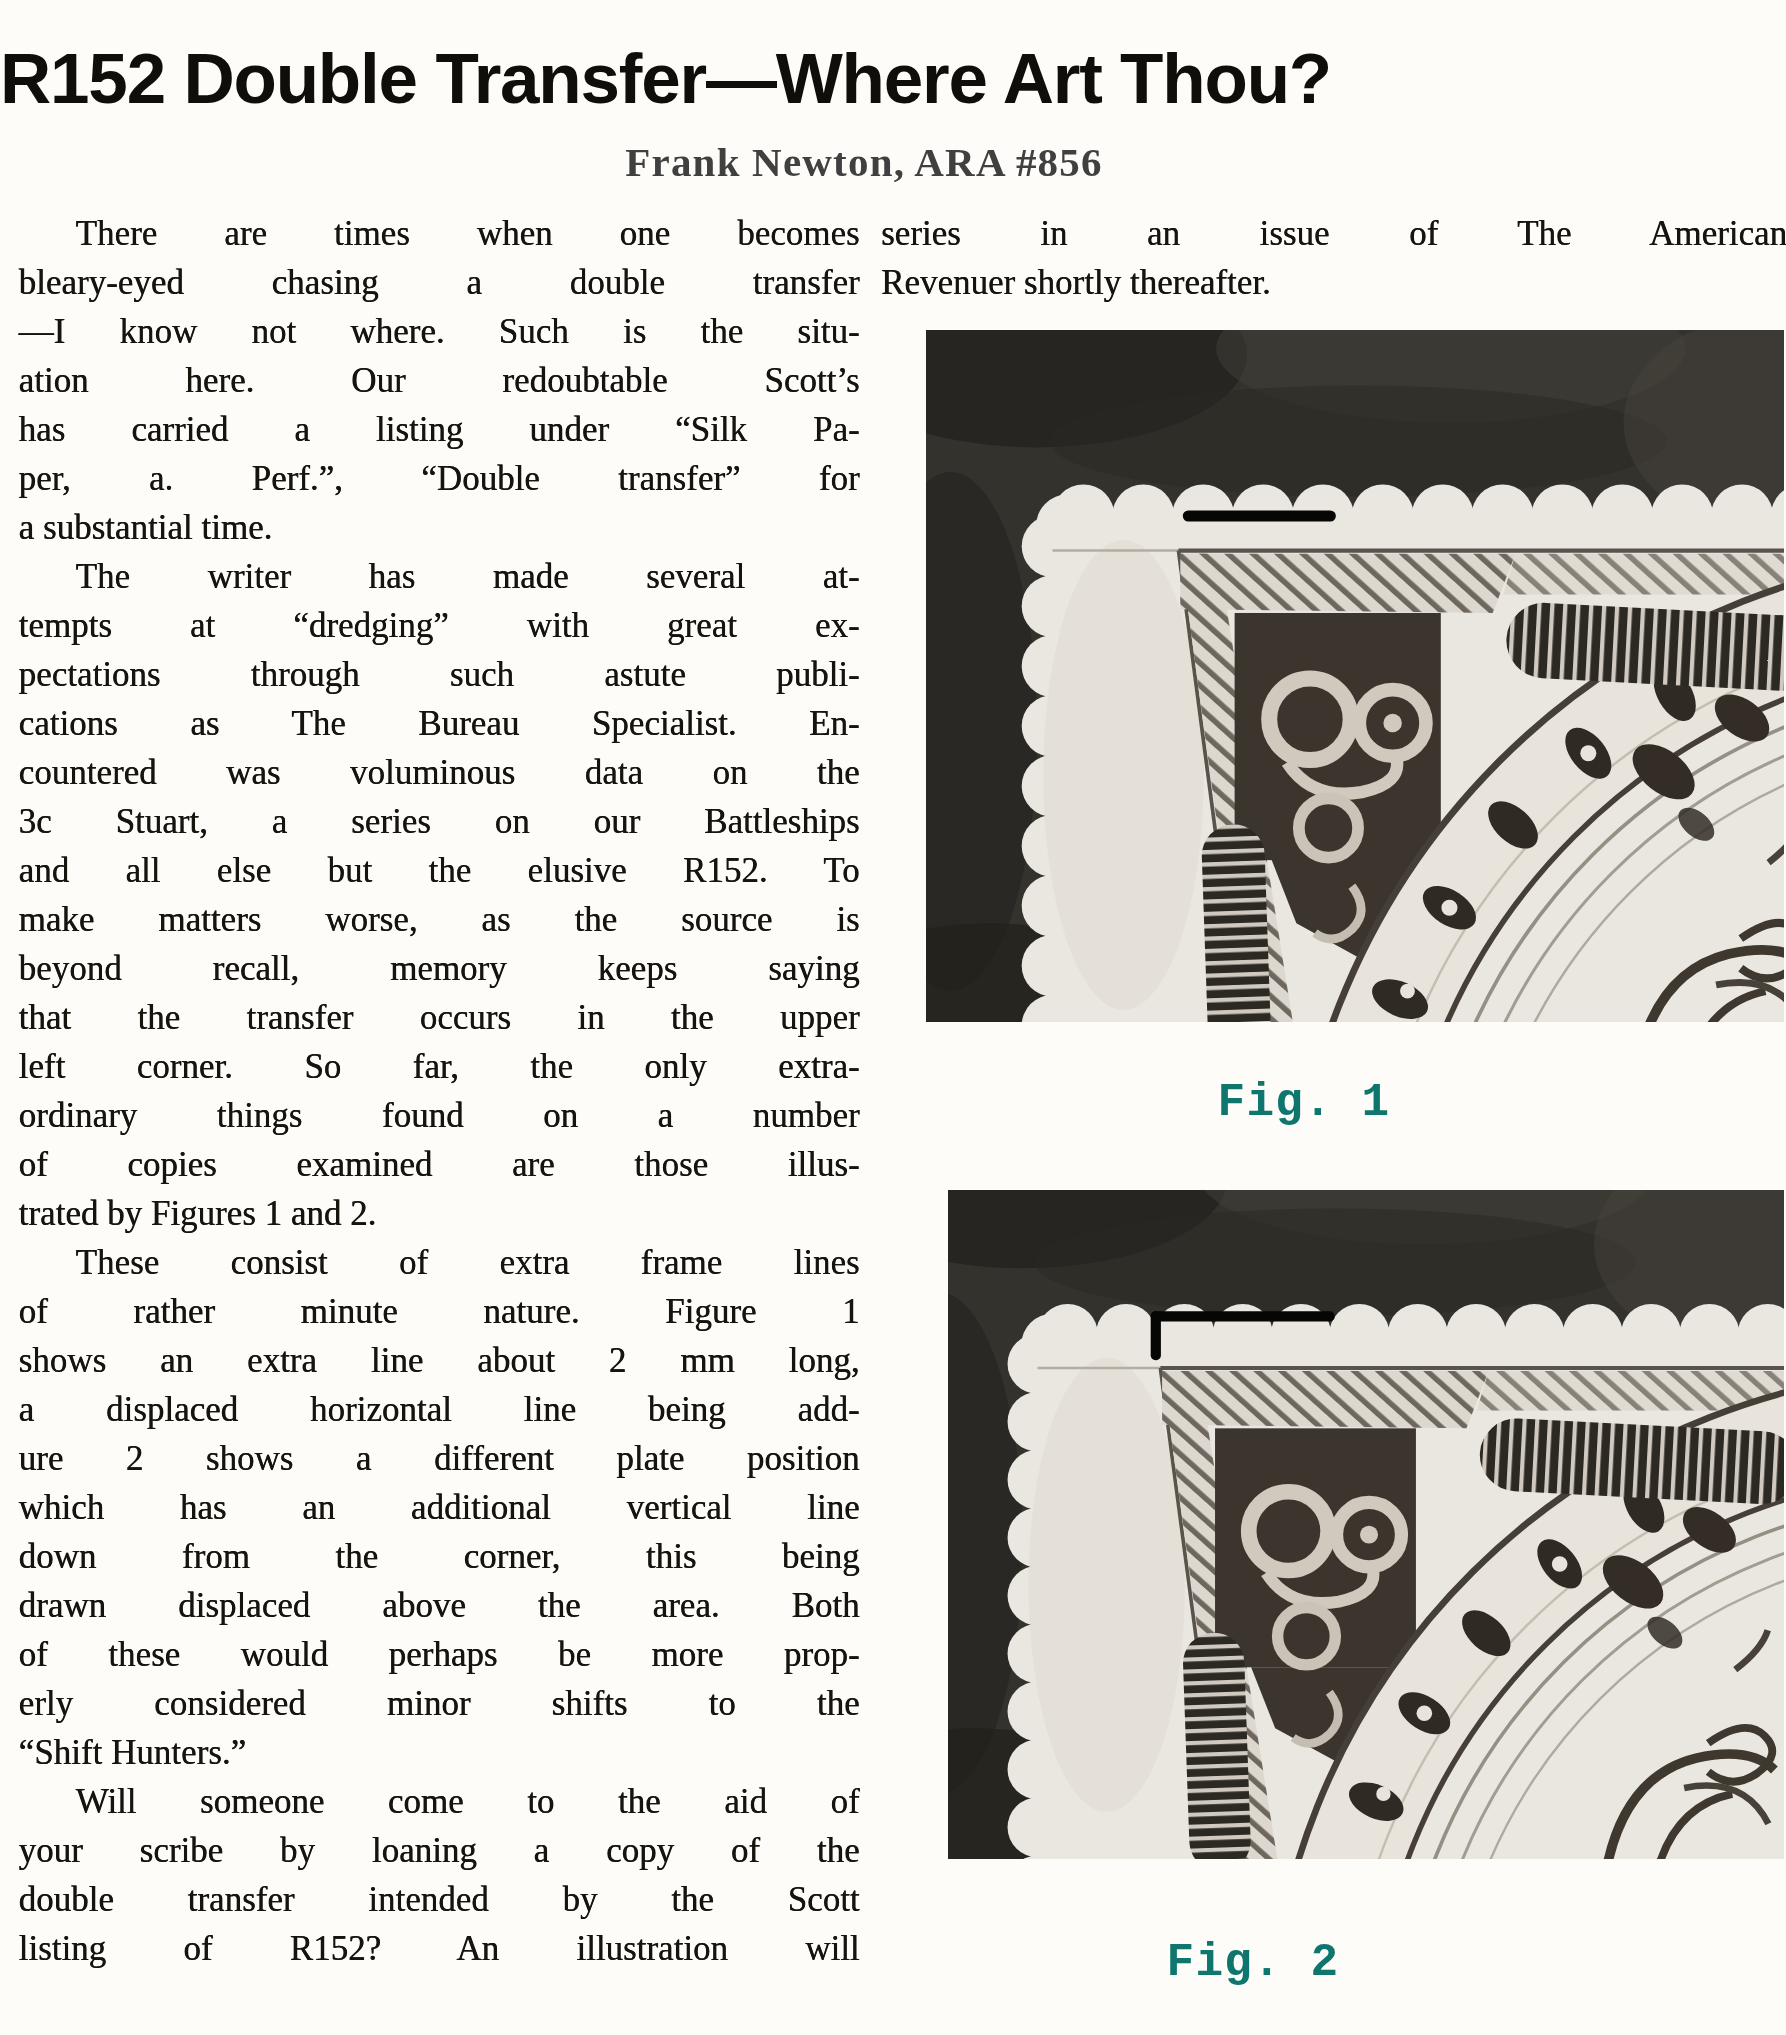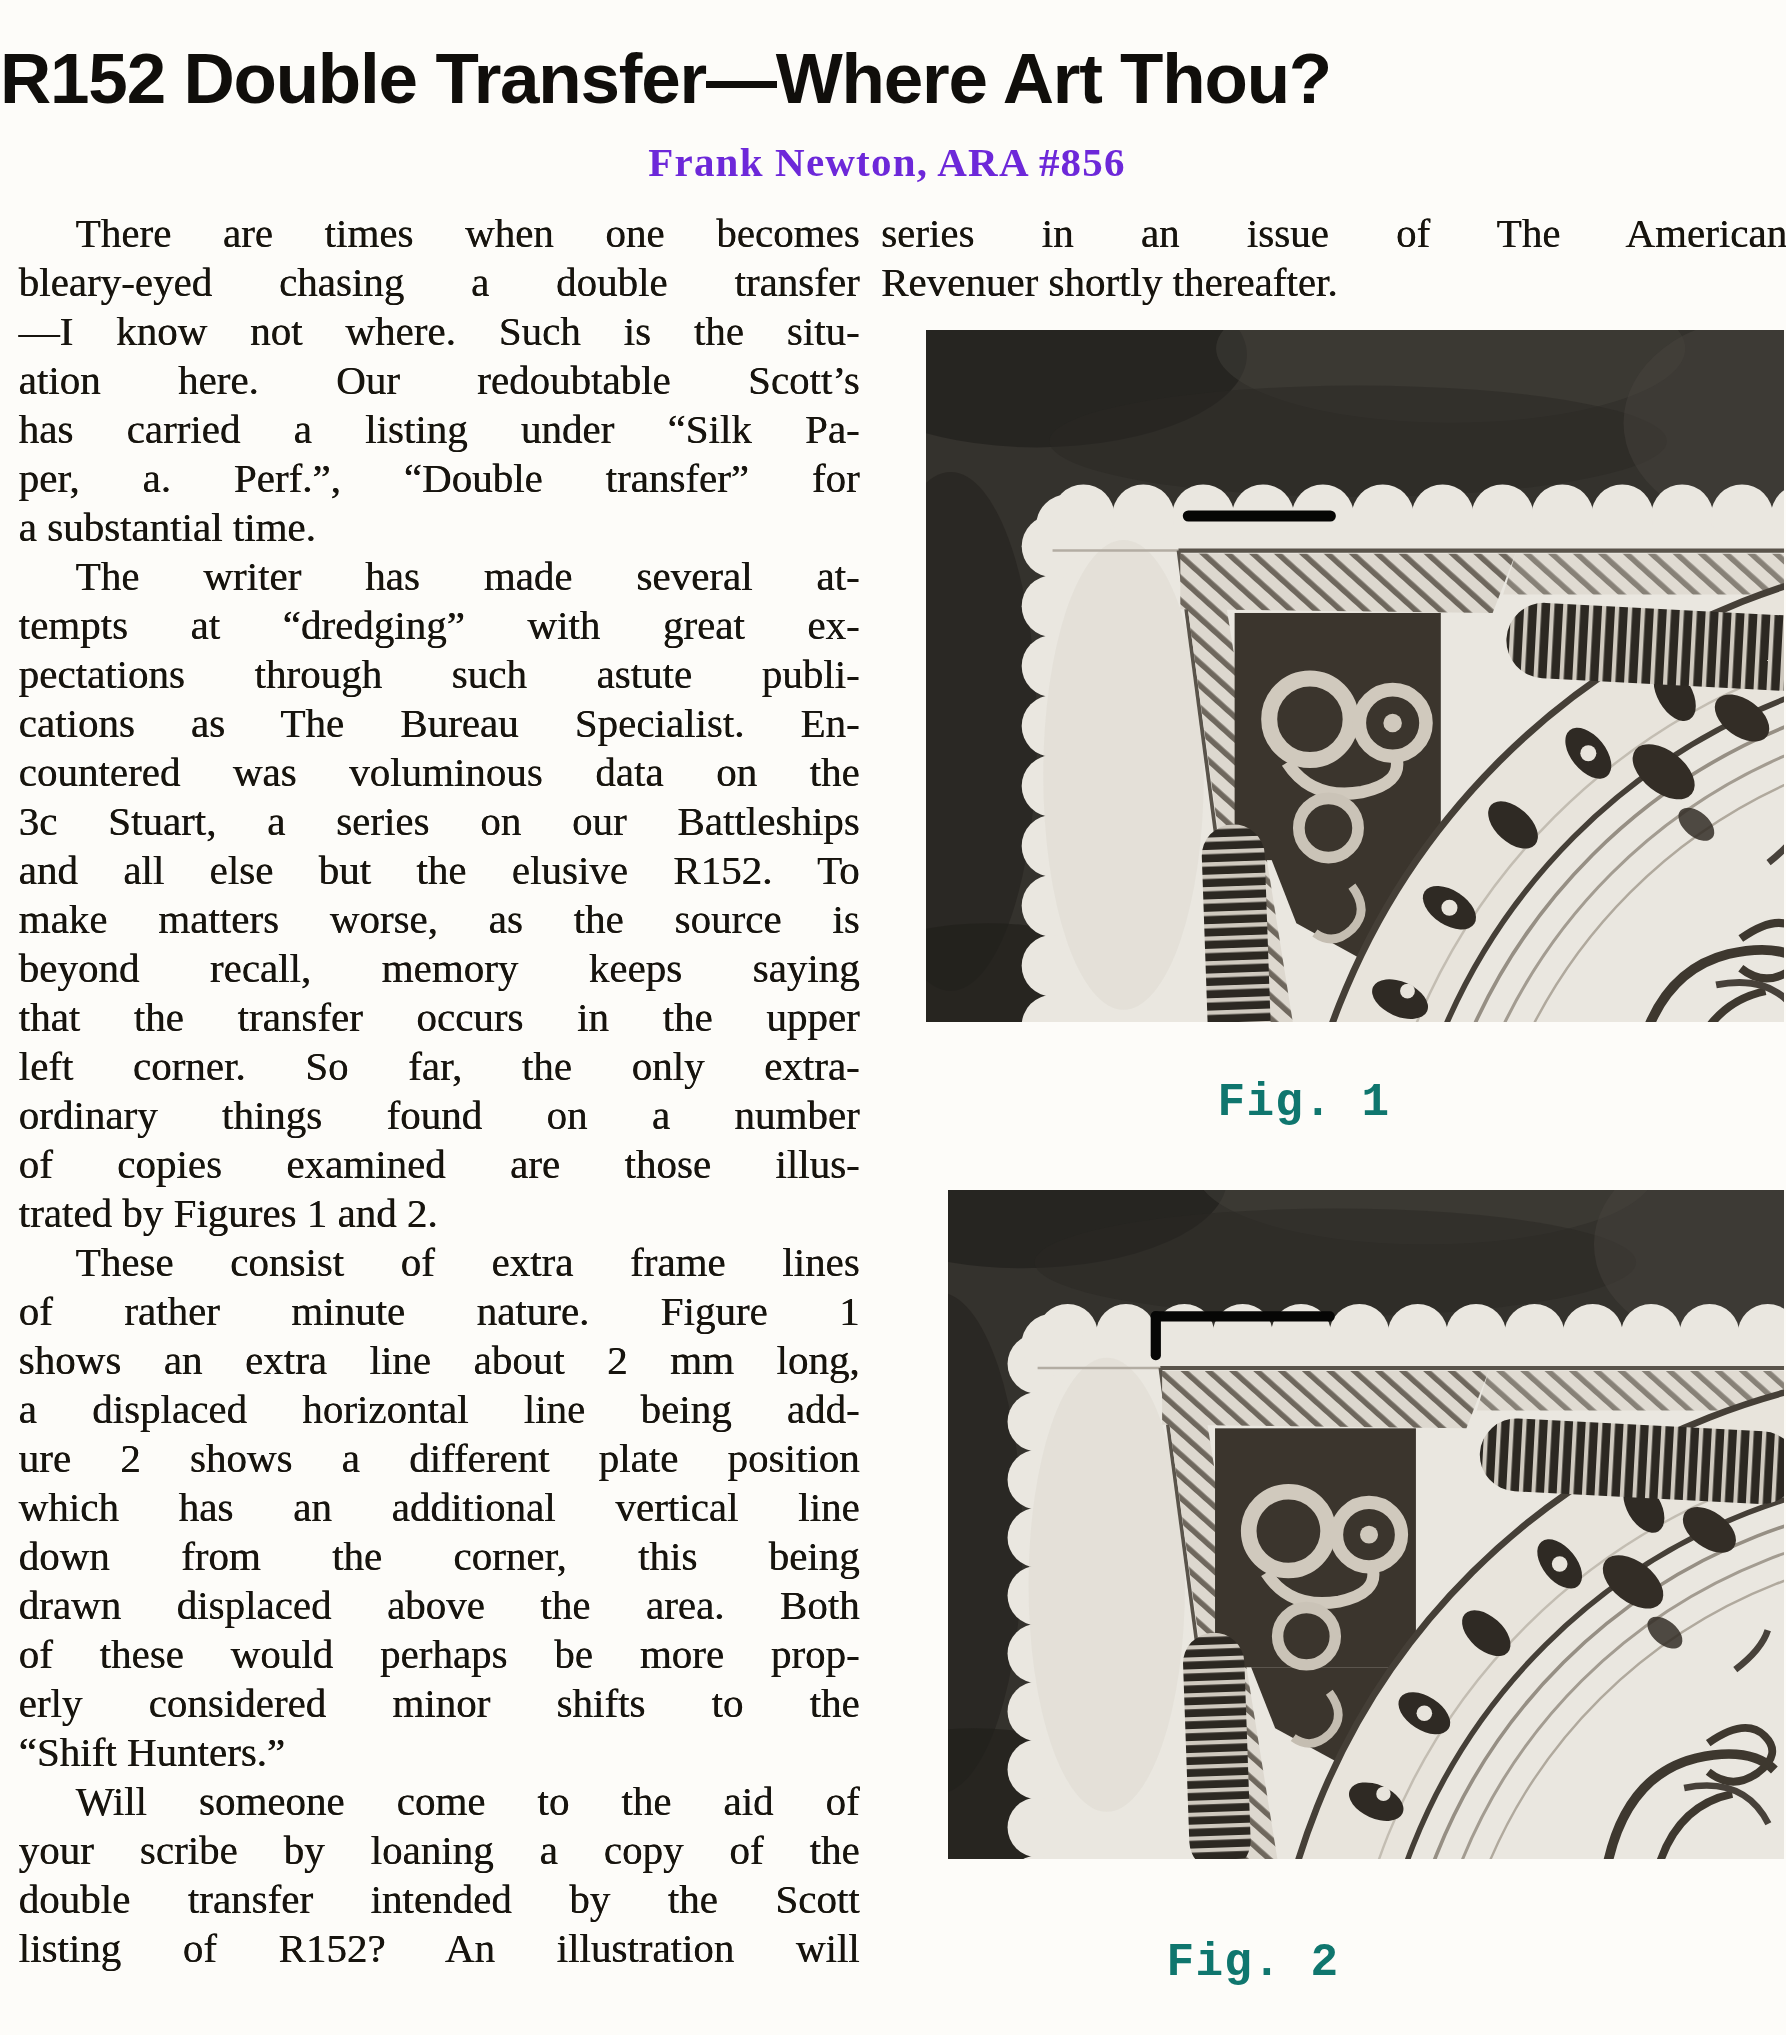--- a/index.html
+++ b/index.html
@@ -7,24 +7,24 @@
     position:relative;width:1787px;height:2035px;background:#fdfcf9;
     font-family:"Liberation Serif",serif;color:#17140e;overflow:hidden;
   }
   .title{
     position:absolute;left:0;top:38px;width:1747px;
     font-family:"Liberation Sans",sans-serif;font-weight:bold;font-size:71px;
     letter-spacing:-1.2px;color:#100e0b;
   }
   .byline{
     position:absolute;left:0;top:138px;width:1728px;text-align:center;
-    font-weight:bold;font-size:41px;letter-spacing:1.2px;color:#6d28d9;padding-left:23px;
+    font-weight:bold;font-size:41px;letter-spacing:1.2px;color:#404040;
   }
   .col{
-    position:absolute;top:209px;font-size:41px;
+    position:absolute;top:209px;font-size:35px;
     text-shadow:0.4px 0 0 currentColor;
   }
   .col-left{left:18.6px;width:841px;}
   .col-right{left:881px;width:906px;}
   .line{
     height:49px;line-height:49px;white-space:nowrap;
     text-align:justify;text-align-last:justify;
   }
   .line.ind{padding-left:57px;}
   .line.flush{text-align:center;text-align-last:left;}

